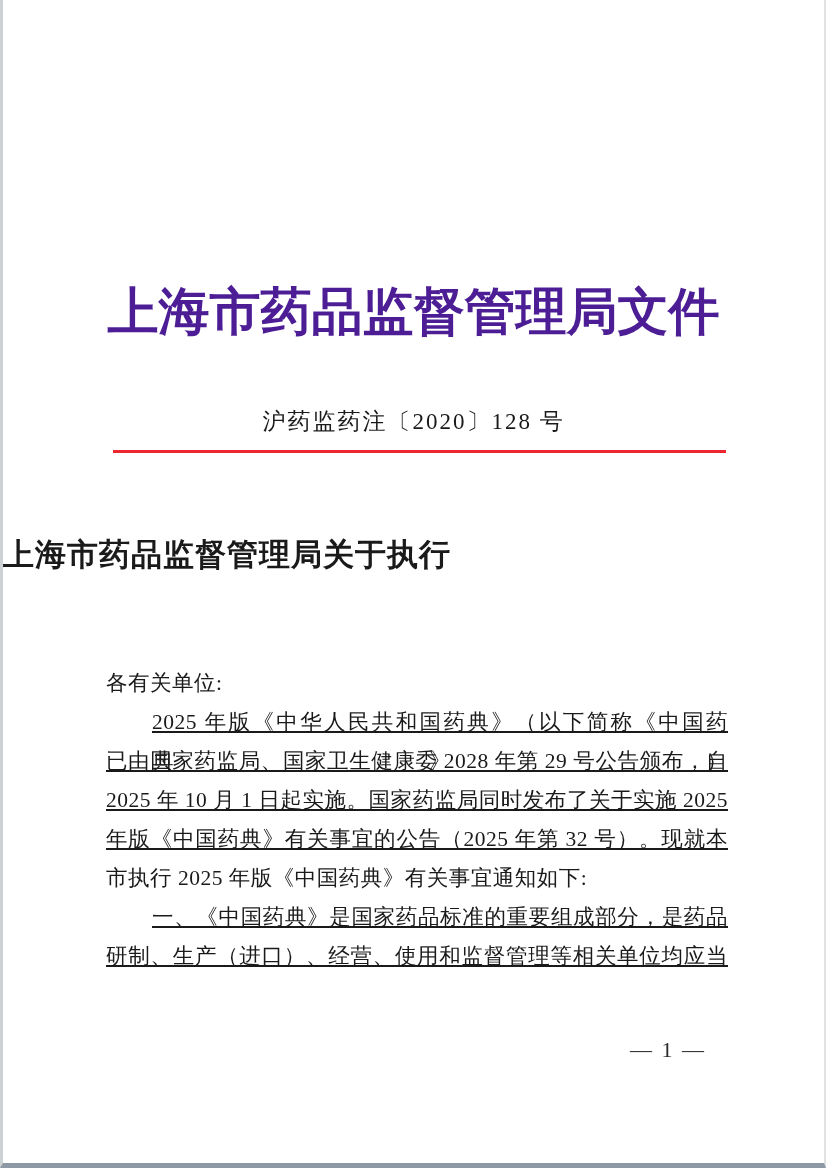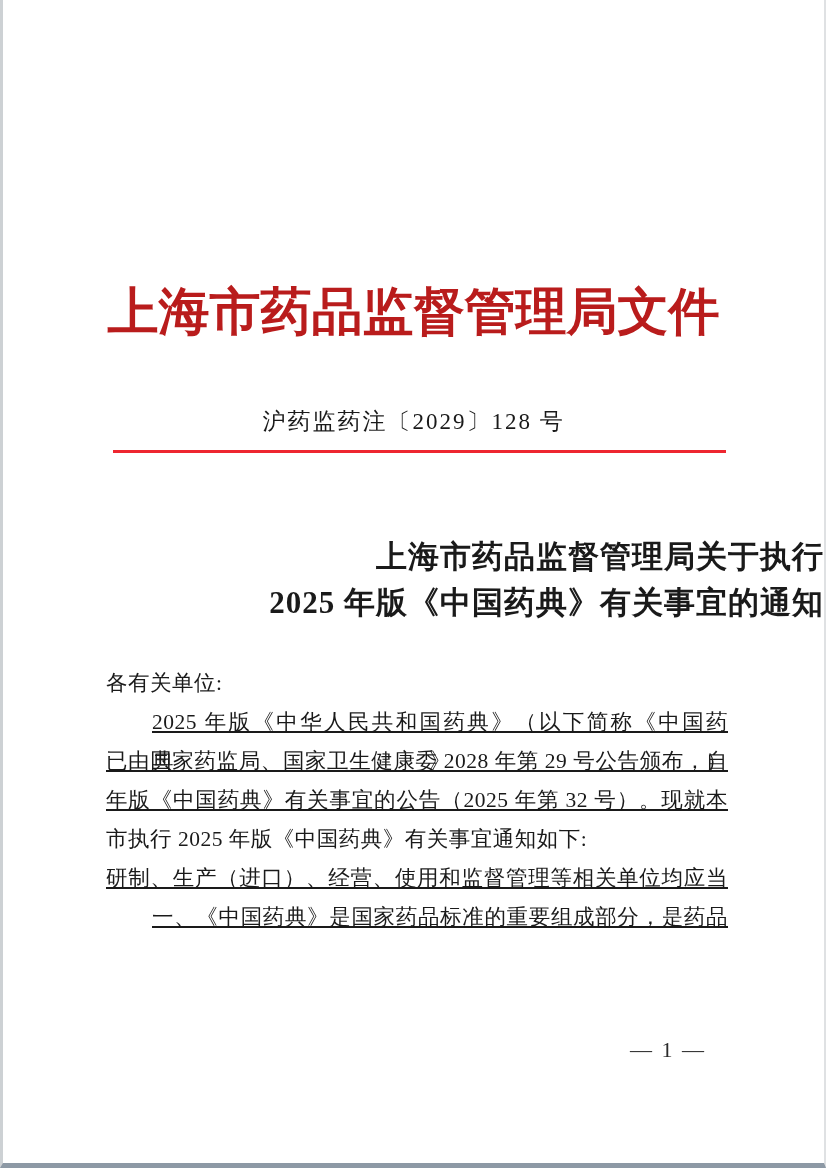--- a/index.html
+++ b/index.html
@@ -49,26 +49,27 @@
     top: 450px;
     left: 110px;
     width: 613px;
     height: 3px;
   }
   .notice-title {
     position: absolute;
     top: 534px;
     left: 0;
     right: 0;
-    text-align: right;
+    text-align: left;
     font-size: 31px;
     line-height: 46px;
     font-weight: bold;
     letter-spacing: 1px;
     white-space: nowrap;
+    font-family: Liberation Mono, monospace;
   }
   .body-text {
     position: absolute;
     top: 664px;
     left: 103px;
     width: 622px;
     font-size: 21.5px;
     letter-spacing: 0.5px;
   }
   .bline {
@@ -96,36 +97,36 @@
     letter-spacing: 2px;
     white-space: nowrap;
     color: #2b2b2b;
   }
 </style>
 </head>
 <body>
 
 <div class="page">
 
-  <div class="agency-header" style="color: #b91c1c;">上海市药品监督管理局文件</div>
+  <div class="agency-header" style="color: #4c1d95;">上海市药品监督管理局文件</div>
 
-  <div class="doc-number">沪药监药注〔2029〕128 号</div>
+  <div class="doc-number">沪药监药注〔2020〕128 号</div>
 
   <div class="red-rule" style="background: rgb(238, 38, 48);"></div>
 
   <div class="notice-title">
     <div>上海市药品监督管理局关于执行</div>
-    <div>2025 年版《中国药典》有关事宜的通知</div>
   </div>
 
   <div class="body-text">
       <div class="bline">各有关单位:</div>
       <div class="bline indent just">2025 年版《中华人民共和国药典》（以下简称《中国药典》）</div>
       <div class="bline just">已由国家药监局、国家卫生健康委 2028 年第 29 号公告颁布，自</div>
+      <div class="bline just">2025 年 10 月 1 日起实施。国家药监局同时发布了关于实施 2025</div>
       <div class="bline just">年版《中国药典》有关事宜的公告（2025 年第 32 号）。现就本</div>
       <div class="bline">市执行 2025 年版《中国药典》有关事宜通知如下:</div>
+      <div class="bline indent just">一、《中国药典》是国家药品标准的重要组成部分，是药品</div>
       <div class="bline just">研制、生产（进口）、经营、使用和监督管理等相关单位均应当</div>
-      <div class="bline indent just">一、《中国药典》是国家药品标准的重要组成部分，是药品</div>
     </div>
 
   <div class="page-number">— 1 —</div>
 
 </div>
 
 </body></html>

